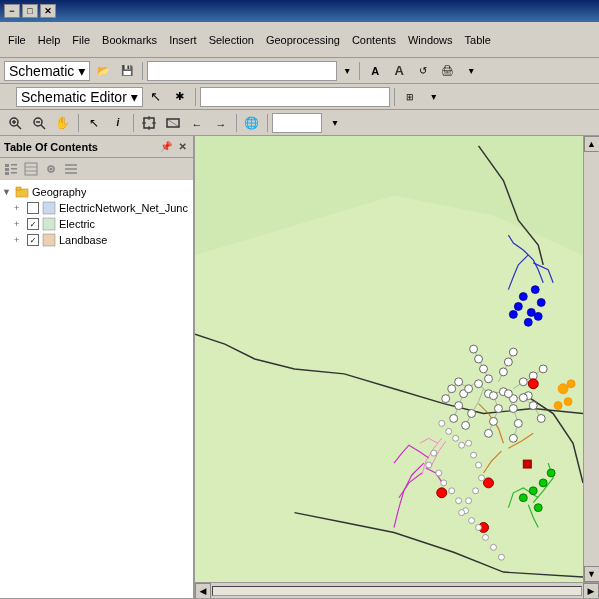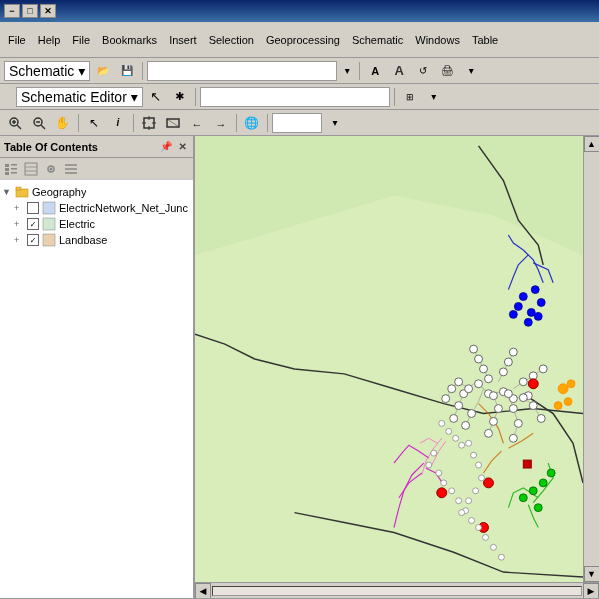--- a/index.html
+++ b/index.html
@@ -212,21 +212,21 @@
 </div>
 
 <div id="menu-bar">
   <span class="menu-item">File</span>
   <span class="menu-item">Help</span>
   <span class="menu-item">File</span>
   <span class="menu-item">Bookmarks</span>
   <span class="menu-item">Insert</span>
   <span class="menu-item">Selection</span>
   <span class="menu-item">Geoprocessing</span>
-  <span class="menu-item">Schematic</span>
+  <span class="menu-item">Contents</span>
   <span class="menu-item">Windows</span>
   <span class="menu-item">Table</span>
 </div>
 
 <div class="toolbar">
   <div class="toolbar-dropdown" style="min-width:80px;">
     <span>Schematic ▾</span>
   </div>
   <div class="toolbar-btn">📂</div>
   <div class="toolbar-btn">💾</div>

